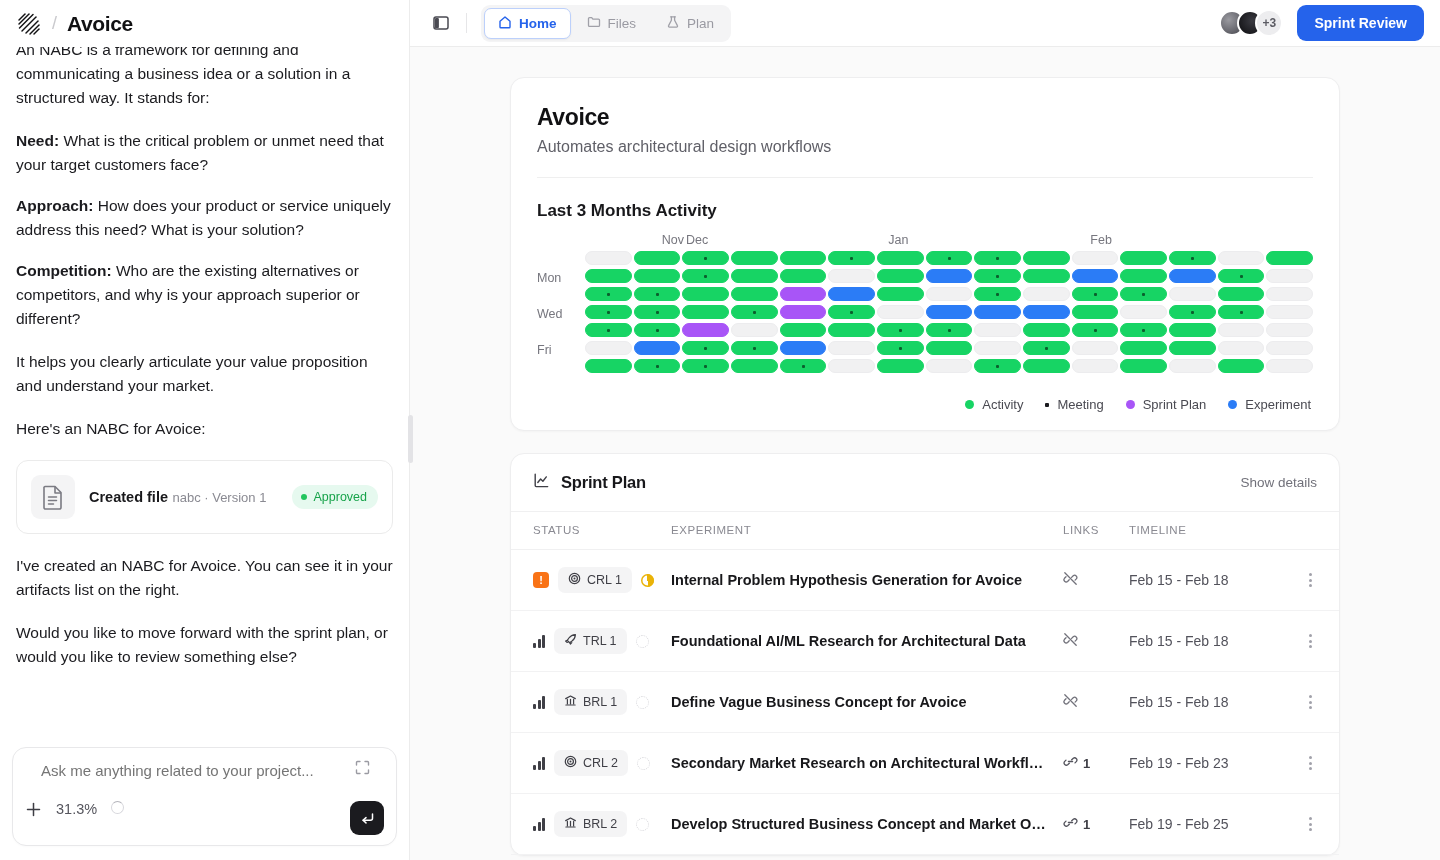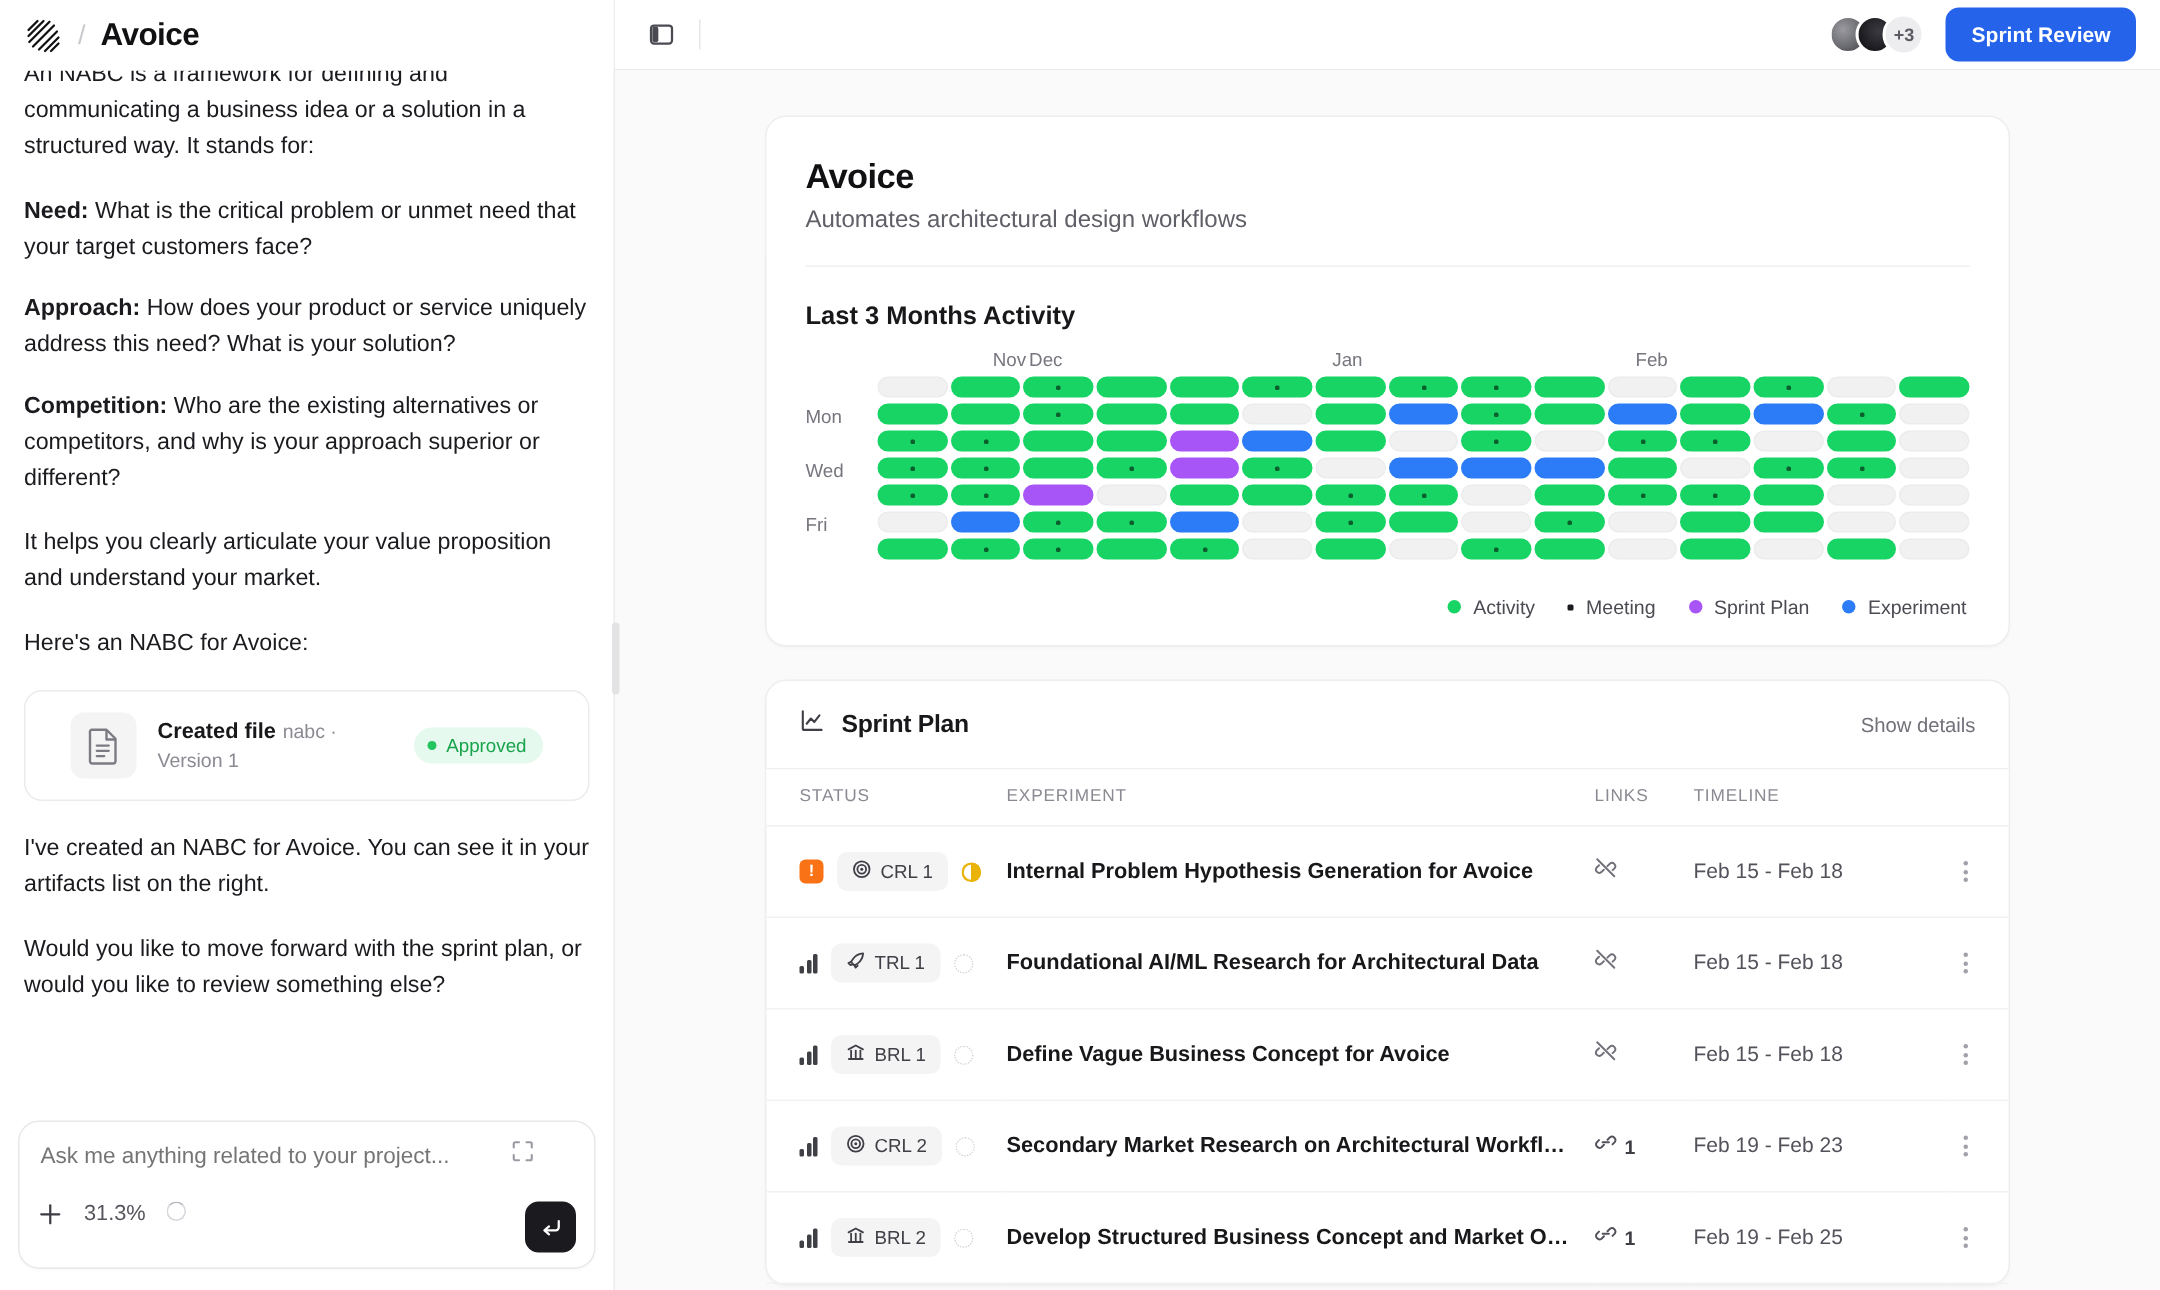--- a/index.html
+++ b/index.html
@@ -41,21 +41,21 @@
   .para {
     font-size: 15.5px; line-height: 24px; color: #1b1b1f;
     margin-bottom: 19px;
   }
   .para b { font-weight: 700; }
   .para.tight { margin-bottom: 17px; }
 
   .file-card {
     border: 1px solid #ebebeb; border-radius: 12px;
     background: #fff;
-    padding: 14px 30px;
+    padding: 14px 14px;
     display: flex; align-items: center; gap: 14px;
     margin: 2px 0 20px 0;
   }
   .file-icon-wrap {
     width: 44px; height: 44px; border-radius: 9px;
     background: #f4f4f5;
     display: flex; align-items: center; justify-content: center;
     flex: 0 0 44px;
   }
   .file-meta { flex: 1 1 auto; min-width: 0; }
@@ -69,21 +69,21 @@
     white-space: nowrap;
   }
   .dot-sm { width: 6px; height: 6px; border-radius: 50%; background: #22c55e; display:inline-block; }
 
   .composer-wrap { padding: 0 12px 14px 12px; }
   .composer {
     border: 1px solid #e8e8ea; border-radius: 14px;
     background: #fff; padding: 12px 12px 10px 12px;
     box-shadow: 0 1px 2px rgba(0,0,0,0.02);
   }
-  .composer-top { display: flex; align-items: flex-start; justify-content: flex-start; }
+  .composer-top { display: flex; align-items: flex-start; justify-content: center; }
   .composer-input {
     border: none; outline: none; font-size: 15px; color: #9a9aa2;
     font-family: inherit; width: 88%; background: transparent; padding: 2px 0 0 2px;
   }
   .composer-bottom { display: flex; align-items: flex-start; gap: 14px; margin-top: 22px; }
   .icon-btn-plain {
     background: none; border: none; cursor: pointer;
     display: flex; align-items: center; justify-content: center;
     color: #3d3d44; padding: 0;
   }
@@ -395,20 +395,49 @@
 
     <div class="topbar">
       <button class="panel-toggle">
         <svg width="18" height="18" viewBox="0 0 18 18">
           <rect x="2" y="3" width="14" height="12" rx="2" fill="none" stroke="#4a4a52" stroke-width="1.5"></rect>
           <rect x="2.9" y="3.9" width="4" height="10.2" rx="1.2" fill="#4a4a52"></rect>
         </svg>
       </button>
       <span class="topbar-sep"></span>
 
+      <div class="tabs">
+        <div class="tab active">
+          <span>
+            <svg width="14" height="14" viewBox="0 0 14 14">
+              <path d="M2 6.2 7 2l5 4.2V12a.8.8 0 0 1-.8.8H2.8A.8.8 0 0 1 2 12V6.2Z" fill="none" stroke="#2563eb" stroke-width="1.4" stroke-linejoin="round"></path>
+            </svg>
+          </span>
+          <span>Home</span>
+        </div>
+        <div class="tab">
+          <span>
+            <svg width="14" height="14" viewBox="0 0 14 14">
+              <path d="M1.5 3.6a1 1 0 0 1 1-1h2.2l1.2 1.5h5.6a1 1 0 0 1 1 1v5.3a1 1 0 0 1-1 1H2.5a1 1 0 0 1-1-1V3.6Z" fill="none" stroke="#a0a0a8" stroke-width="1.3" stroke-linejoin="round"></path>
+            </svg>
+          </span>
+          <span>Files</span>
+        </div>
+        <div class="tab">
+          <span>
+            <svg width="14" height="14" viewBox="0 0 14 14">
+              <g fill="none" stroke="#a0a0a8" stroke-width="1.3" stroke-linejoin="round" stroke-linecap="round">
+                <path d="M5.4 1.8v3.4L2.6 10.6a1 1 0 0 0 .9 1.5h7a1 1 0 0 0 .9-1.5L8.6 5.2V1.8"></path>
+                <line x1="4.6" y1="1.8" x2="9.4" y2="1.8"></line>
+              </g>
+            </svg>
+          </span>
+          <span>Plan</span>
+        </div>
+      </div>
 
       <div class="topbar-right">
         <div class="avatars">
           <span class="av a1"></span>
           <span class="av a2"></span>
           <span class="av-more">+3</span>
         </div>
         <button class="primary-btn">Sprint Review</button>
       </div>
     </div>

